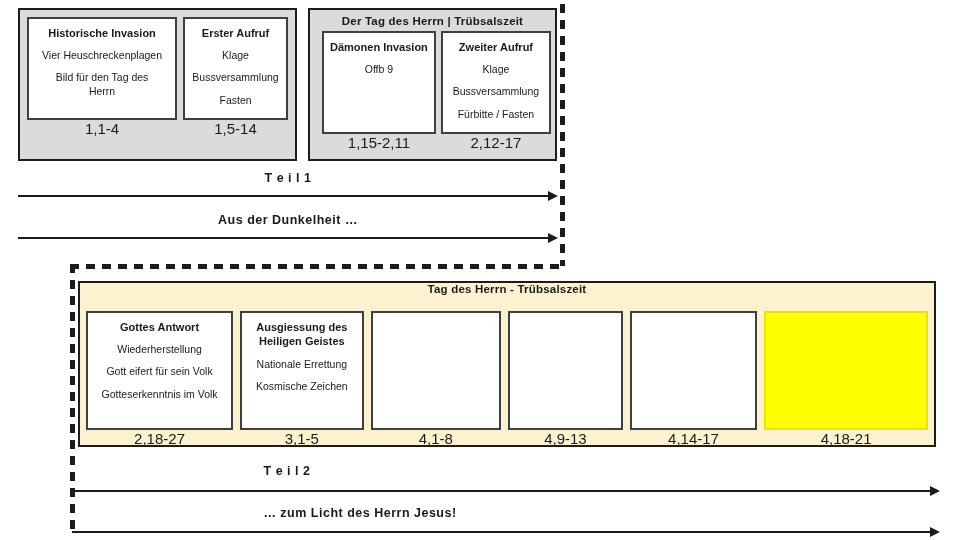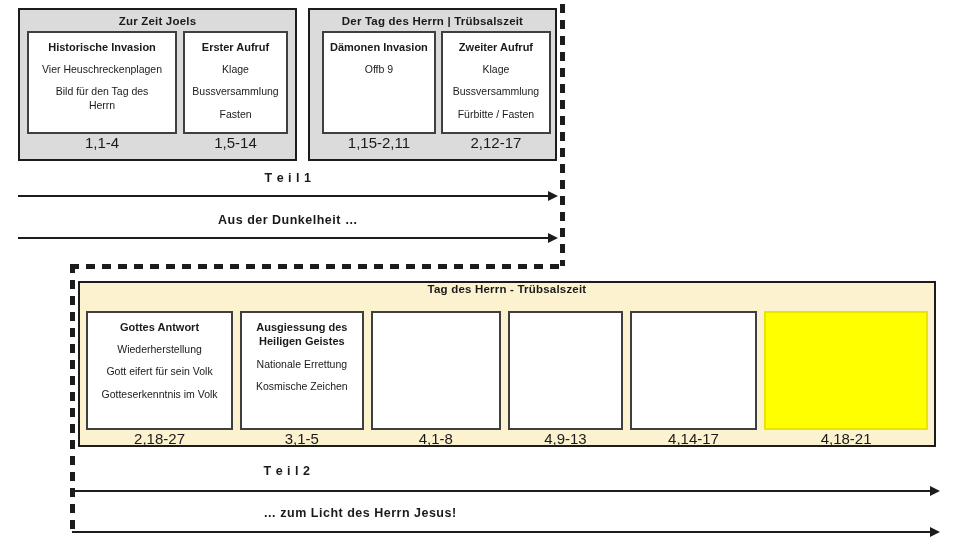--- a/index.html
+++ b/index.html
@@ -15,21 +15,21 @@
   #canvas{
     position:relative;width:960px;height:540px;background:#ffffff;overflow:hidden;
     font-family:"Liberation Sans",sans-serif;color:var(--text);
   }
   
   .panel{position:absolute;box-sizing:border-box;border:2px solid var(--line);
     background:var(--panel-gray);display:flex;flex-direction:column;}
   .panel.cream{background:var(--panel-cream);}
   .panel-title{height:21px;display:flex;align-items:center;justify-content:center;
     font-weight:700;font-size:11.5px;letter-spacing:.2px;}
-  .cols{display:flex;gap:6px;padding:0 7px;}
+  .cols{display:flex;gap:6px;padding:7px 7px;}
   .col{display:flex;flex-direction:column;min-width:0;}
   .wbox{box-sizing:border-box;border:2px solid var(--box-border);background:#ffffff;
     text-align:center;font-size:10.5px;line-height:1.25;overflow:hidden;}
   .wbox.highlight{background:var(--highlight-yellow);border-color:var(--highlight-border);}
   .box-title{font-weight:700;font-size:11px;margin:7px 2px 0 2px;line-height:1.3;}
   .box-line{margin:9px 2px 0 2px;}
   .box-line.narrow{max-width:102px;margin-left:auto;margin-right:auto;}
   .ref{flex:1;display:flex;align-items:center;justify-content:center;font-size:15px;}
   .top-box{height:103px;}
   .bot-box{height:119px;}
@@ -44,21 +44,20 @@
   .h-arrow .head{position:absolute;right:0;top:0;width:0;height:0;
     border-left:10px solid var(--line);border-top:5px solid transparent;border-bottom:5px solid transparent;}
   .flow-label{position:absolute;text-align:center;font-weight:700;font-size:12.5px;letter-spacing:.5px;}
 </style>
 </head>
 <body>
 
 <div id="canvas">
 
   <div class="panel" style="left:18px;top:8px;width:279px;height:153px;">
-    <div class="panel-title">Zur Zeit Joels</div>
     <div class="cols">
       <div class="col" style="flex:153 1 0;">
         <div class="wbox top-box">
           <div class="box-title">Historische Invasion</div>
           <div class="box-line">Vier Heuschreckenplagen</div>
           <div class="box-line narrow">Bild für den Tag des Herrn</div>
         </div>
         <div class="ref">1,1-4</div>
       </div>
       <div class="col" style="flex:107 1 0;">

